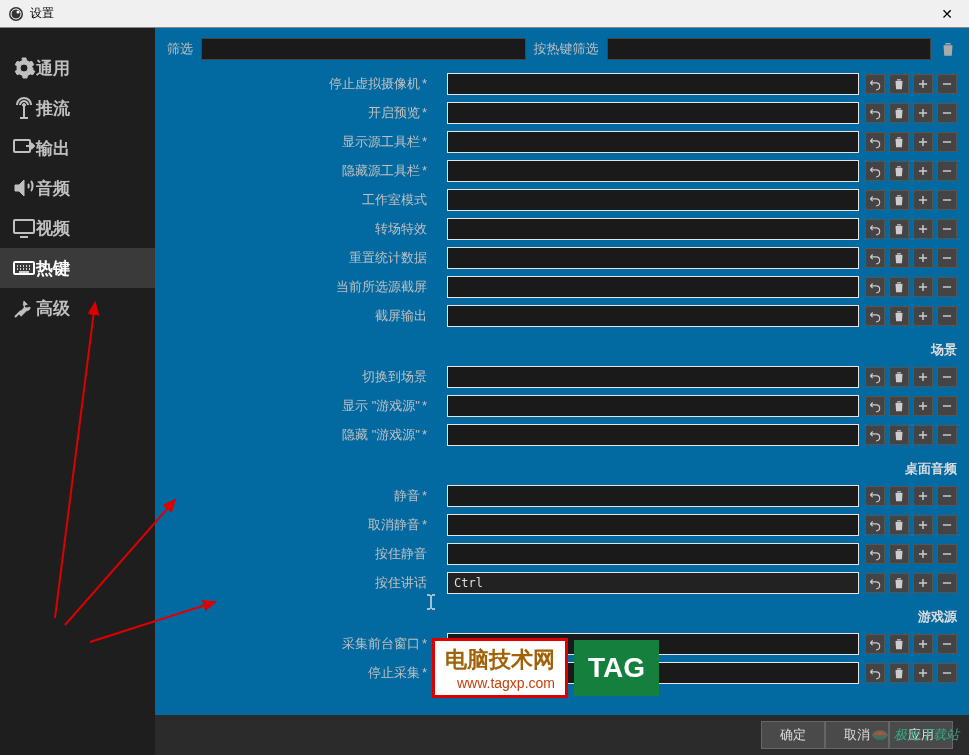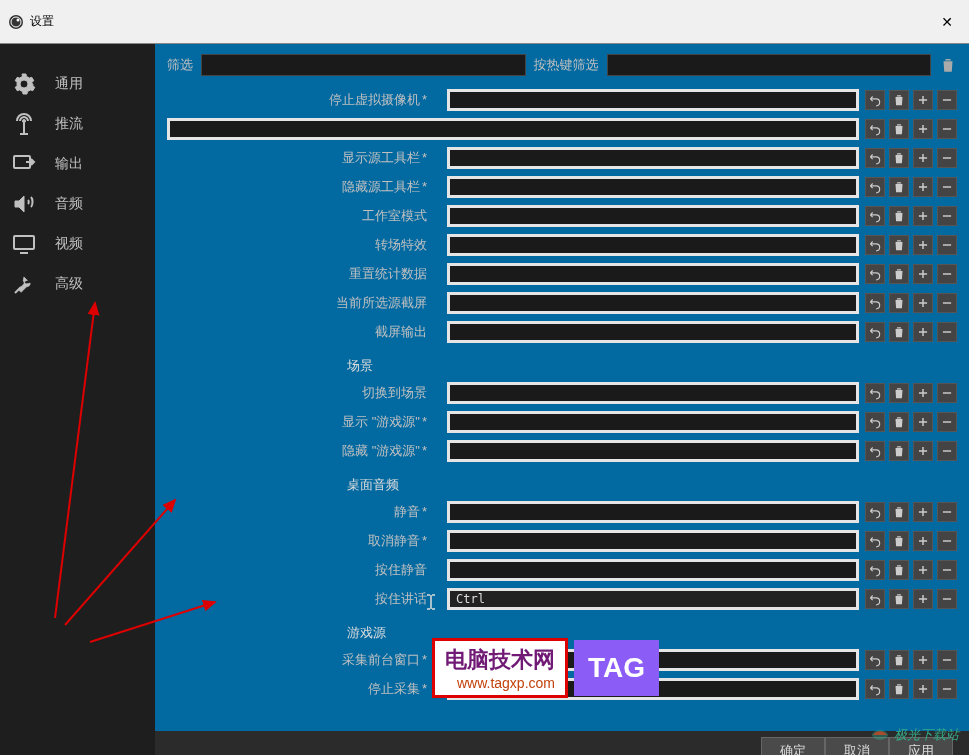--- a/index.html
+++ b/index.html
@@ -1,65 +1,65 @@
 <!DOCTYPE html>
 <html><head>
 <meta charset="utf-8">
 <style>
 * { margin: 0; padding: 0; box-sizing: border-box; font-family: "Microsoft YaHei", sans-serif; }
 body { width: 969px; height: 755px; background: #2b2b2b; overflow: hidden; position: relative; }
 
-.titlebar { height: 44px; background: #f0f0f0; display: flex; align-items: center; padding: 0 8px; border-bottom: 1px solid #888; }
+.titlebar { height: 28px; background: #f0f0f0; display: flex; align-items: center; padding: 0 8px; border-bottom: 1px solid #888; }
 .titlebar .logo { width: 16px; height: 16px; margin-right: 6px; }
 .titlebar .logo svg { width: 16px; height: 16px; }
 .titlebar .title { font-size: 12px; color: #000; flex: 1; }
 .titlebar .close { font-size: 14px; color: #000; cursor: pointer; padding: 0 8px; }
 
 .container { display: flex; height: calc(100% - 28px); }
 
 .sidebar { width: 155px; background: #1e1e1e; padding-top: 20px; }
-.side-item { display: flex; align-items: center; padding: 8px 12px; color: #c0c0c0; font-size: 14px; cursor: pointer; gap: 19px; }
+.side-item { display: flex; align-items: center; padding: 8px 12px; color: #c0c0c0; font-size: 17px; cursor: pointer; gap: 0; font-weight: bold; }
 .side-item.active { background: #3a3a3a; color: #fff; }
 .side-icon { width: 24px; height: 24px; display: flex; align-items: center; justify-content: center; }
 .side-icon svg { width: 24px; height: 24px; fill: #c0c0c0; stroke: #c0c0c0; }
 
 .main { flex: 1; background: #0369a1; display: flex; flex-direction: column; }
 
 .filter-bar { display: flex; align-items: center; padding: 10px 12px; gap: 8px; }
 .filter-bar .lbl { color: #c0c0c0; font-size: 13px; white-space: nowrap; }
 .filter-bar input { flex: 1; height: 22px; background: #1a1a1a; border: 1px solid #444; color: #ddd; padding: 0 6px; font-size: 12px; }
 .filter-bar .trash { width: 18px; height: 18px; cursor: pointer; }
 
 .content { flex: 1; overflow-y: auto; padding: 0 12px 10px 12px; position: relative; }
 .content::-webkit-scrollbar { width: 14px; }
 .content::-webkit-scrollbar-track { background: #1a1a1a; }
 .content::-webkit-scrollbar-thumb { background: #555; }
-.section-head { color: #ddd; font-size: 13px; font-weight: normal; text-align: left; padding: 10px 0 4px 180px; }
+.section-head { color: #ddd; font-size: 13px; font-weight: bold; text-align: right; padding: 10px 0 4px 180px; }
 
 .hk-row { display: flex; align-items: center; height: 28px; margin-bottom: 1px; }
 .hk-label { width: 280px; text-align: right; padding-right: 20px; color: #c0c0c0; font-size: 13px; white-space: nowrap; }
 .hk-label .ast { margin-left: 2px; }
-.hk-input { flex: 1; height: 22px; background: #1a1a1a; border: 3px solid #e5e5e5; color: #ddd; font-size: 12px; font-family: monospace; padding: 0 6px; }
+.hk-input { flex: 1; height: 22px; background: #1a1a1a; border: 1px solid #e5e5e5; color: #ddd; font-size: 12px; font-family: monospace; padding: 0 6px; }
 .hk-input.focused { background: #222; }
 .hk-btns { display: flex; gap: 4px; margin-left: 6px; }
 .hk-btn { width: 20px; height: 20px; background: #444; border: 1px solid #555; display: flex; align-items: center; justify-content: center; cursor: pointer; font-size: 14px; color: #ddd; }
 .hk-btn svg { width: 14px; height: 14px; fill: #ccc; }
 
 .footer { height: 40px; display: flex; align-items: center; justify-content: flex-end; padding: 0 16px; background: #2b2b2b; }
 .footer .btn { padding: 4px 18px; background: #4a4a4a; border: 1px solid #666; color: #ddd; font-size: 13px; cursor: pointer; }
 
 .arrow { position: absolute; pointer-events: none; z-index: 50; }
 .cursor { position: absolute; z-index: 60; pointer-events: none; }
 
 .overlay-logo { position: absolute; z-index: 70; pointer-events: none; }
 .overlay1 { left: 432px; top: 638px; display: flex; align-items: center; }
 .overlay1 .red-box { background: #fff; border: 3px solid #d00; padding: 4px 10px; text-align: center; }
-.overlay1 .red-box .ln1 { color: #701a75; font-size: 22px; font-weight: bold; }
+.overlay1 .red-box .ln1 { color: #a16207; font-size: 22px; font-weight: bold; }
 .overlay1 .red-box .ln2 { color: #c2410c; font-size: 14px; text-align: right; }
-.overlay1 .tag-box { background: #8b5cf6; color: #fff; font-size: 28px; font-weight: bold; padding: 12px 14px; margin-left: 6px; }
+.overlay1 .tag-box { background: #15803d; color: #fff; font-size: 28px; font-weight: bold; padding: 12px 14px; margin-left: 6px; }
 .overlay2 { right: 10px; bottom: 10px; color: #3a8; font-size: 13px; font-style: italic; display:flex; align-items:center; gap:4px; }
 .overlay2 svg { width:20px; height:20px; }
 </style>
 </head>
 <body>
 
 <div class="titlebar">
   <span class="logo">
     <svg viewBox="0 0 16 16">
         <circle cx="8" cy="8" r="7" fill="#333"></circle>
@@ -111,20 +111,29 @@
     </div>
     <div class="side-item">
       <span class="side-icon">
           <svg viewBox="0 0 24 24">
             <rect x="2" y="4" width="20" height="13" rx="1" fill="none" stroke="#c0c0c0" stroke-width="2"></rect>
             <path stroke="#c0c0c0" stroke-width="2" d="M8 21h8"></path>
           </svg>
         </span>
       <span>视频</span>
     </div>
+    <div class="side-item active">
+      <span class="side-icon">
+          <svg viewBox="0 0 24 24">
+            <rect x="2" y="6" width="20" height="12" rx="1" fill="none" stroke="#fff" stroke-width="2"></rect>
+            <path stroke="#fff" stroke-width="1.5" d="M5 10h1m2 0h1m2 0h1m2 0h1m2 0h1M5 13h1m2 0h1m2 0h1m2 0h1m2 0h1M7 16h10"></path>
+          </svg>
+        </span>
+      <span>热键</span>
+    </div>
     <div class="side-item">
       <span class="side-icon">
           <svg viewBox="0 0 24 24">
             <path fill="#c0c0c0" d="M13 3l-1 6 4 4 6-1c0 3-2 5-5 5l-8 8-4-4 8-8c0-3 2-5 5-5l-5-5z" transform="scale(0.7) translate(4 4)"></path>
             <path stroke="#c0c0c0" stroke-width="2" d="M3 21l6-6"></path>
           </svg>
         </span>
       <span>高级</span>
     </div>
   </div>
@@ -161,20 +170,21 @@
               </svg>
             </div>
             <div class="hk-btn">
               <svg viewBox="0 0 24 24">
                 <path stroke="#ccc" stroke-width="2.5" d="M5 12h14"></path>
               </svg>
             </div>
           </div>
         </div>
         <div class="hk-row">
+          <div class="hk-label">开启预览<span class="ast">*</span></div>
           <input class="hk-input" style="">
           <div class="hk-btns">
             <div class="hk-btn">
               <svg viewBox="0 0 24 24">
                 <path fill="none" stroke="#ccc" stroke-width="2" d="M4 10h10a6 6 0 010 12M4 10l4-4M4 10l4 4"></path>
               </svg>
             </div>
             <div class="hk-btn">
               <svg viewBox="0 0 24 24">
                 <path fill="#ccc" d="M6 7h12l-1 14H7L6 7zm3-3h6l1 2H8l1-2z"></path>

